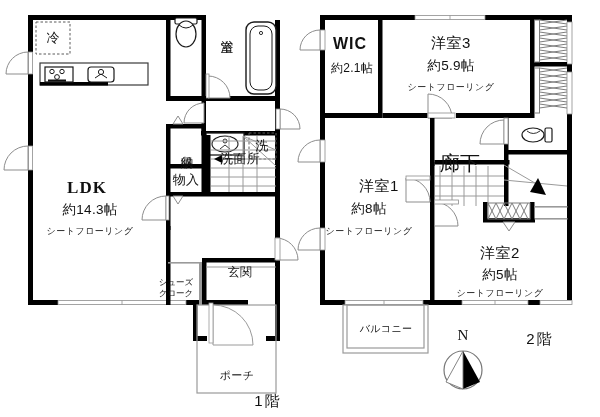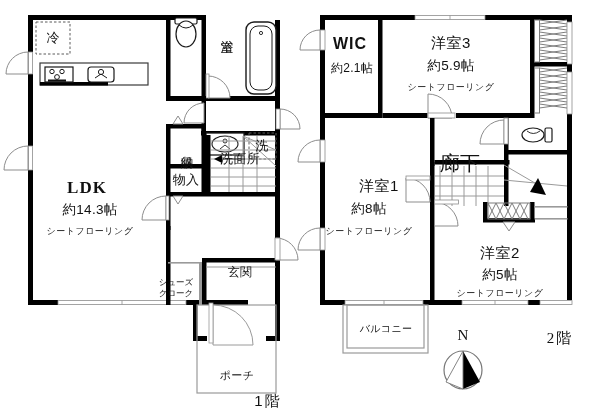--- a/index.html
+++ b/index.html
@@ -378,13 +378,13 @@
 <div class="label ctr" style="left:500px;top:253px;">
   <div class="room-name">洋室2</div>
 </div>
 <div class="label room-size ctr" style="left:500px;top:275px;">約5帖</div>
 <div class="label room-floor ctr" style="left:500px;top:294px;">シートフローリング</div>
 
 <div class="label small-name ctr" style="left:386px;top:329px;font-size:10px;">バルコニー</div>
 
 <div class="label ctr" style="left:463px;top:336px;font-size:15px;font-family:'Liberation Serif',serif;">N</div>
 
-<div class="label floor-tag ctr" style="left:560px;top:339px;font-family:Liberation Serif, serif;">2階</div>
+<div class="label floor-tag ctr" style="left:540px;top:339px;">2階</div>
 
 </body></html>

